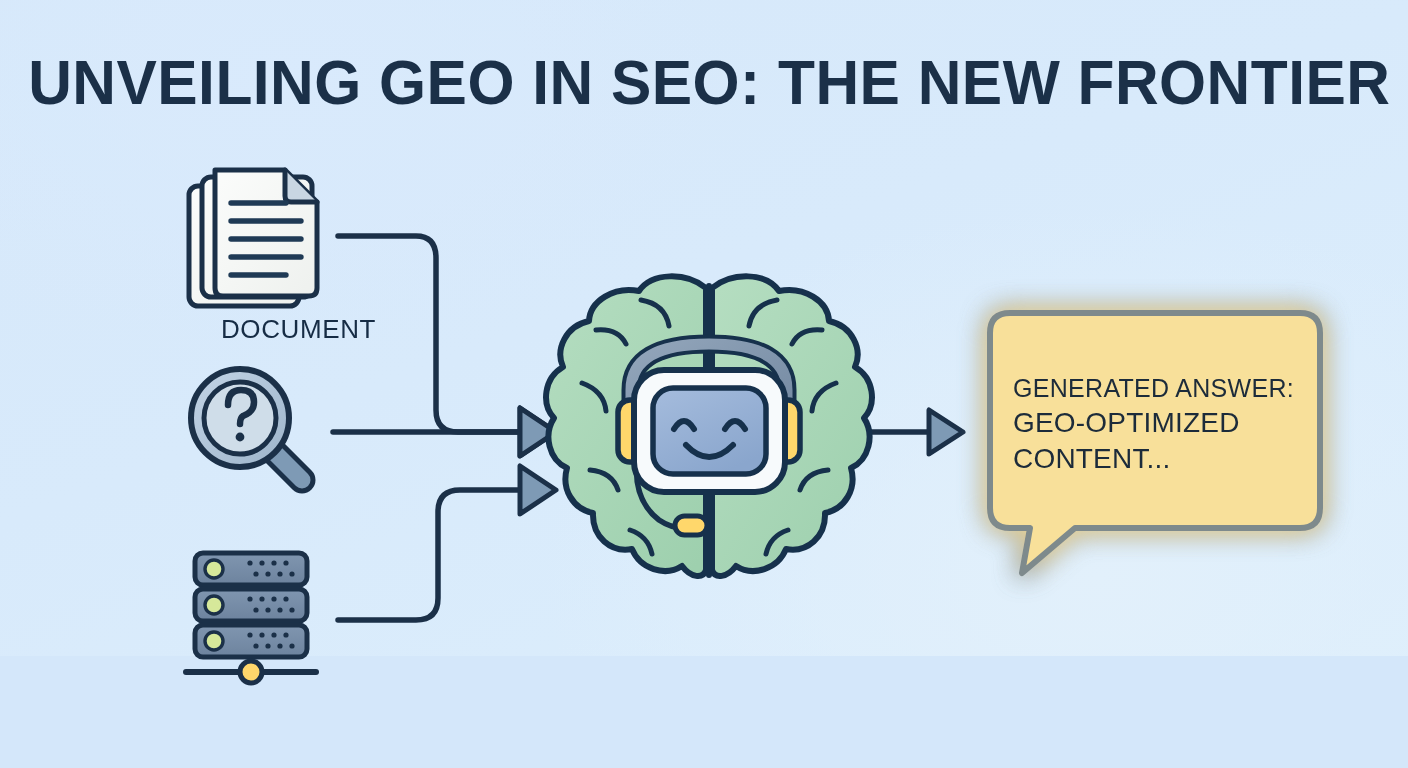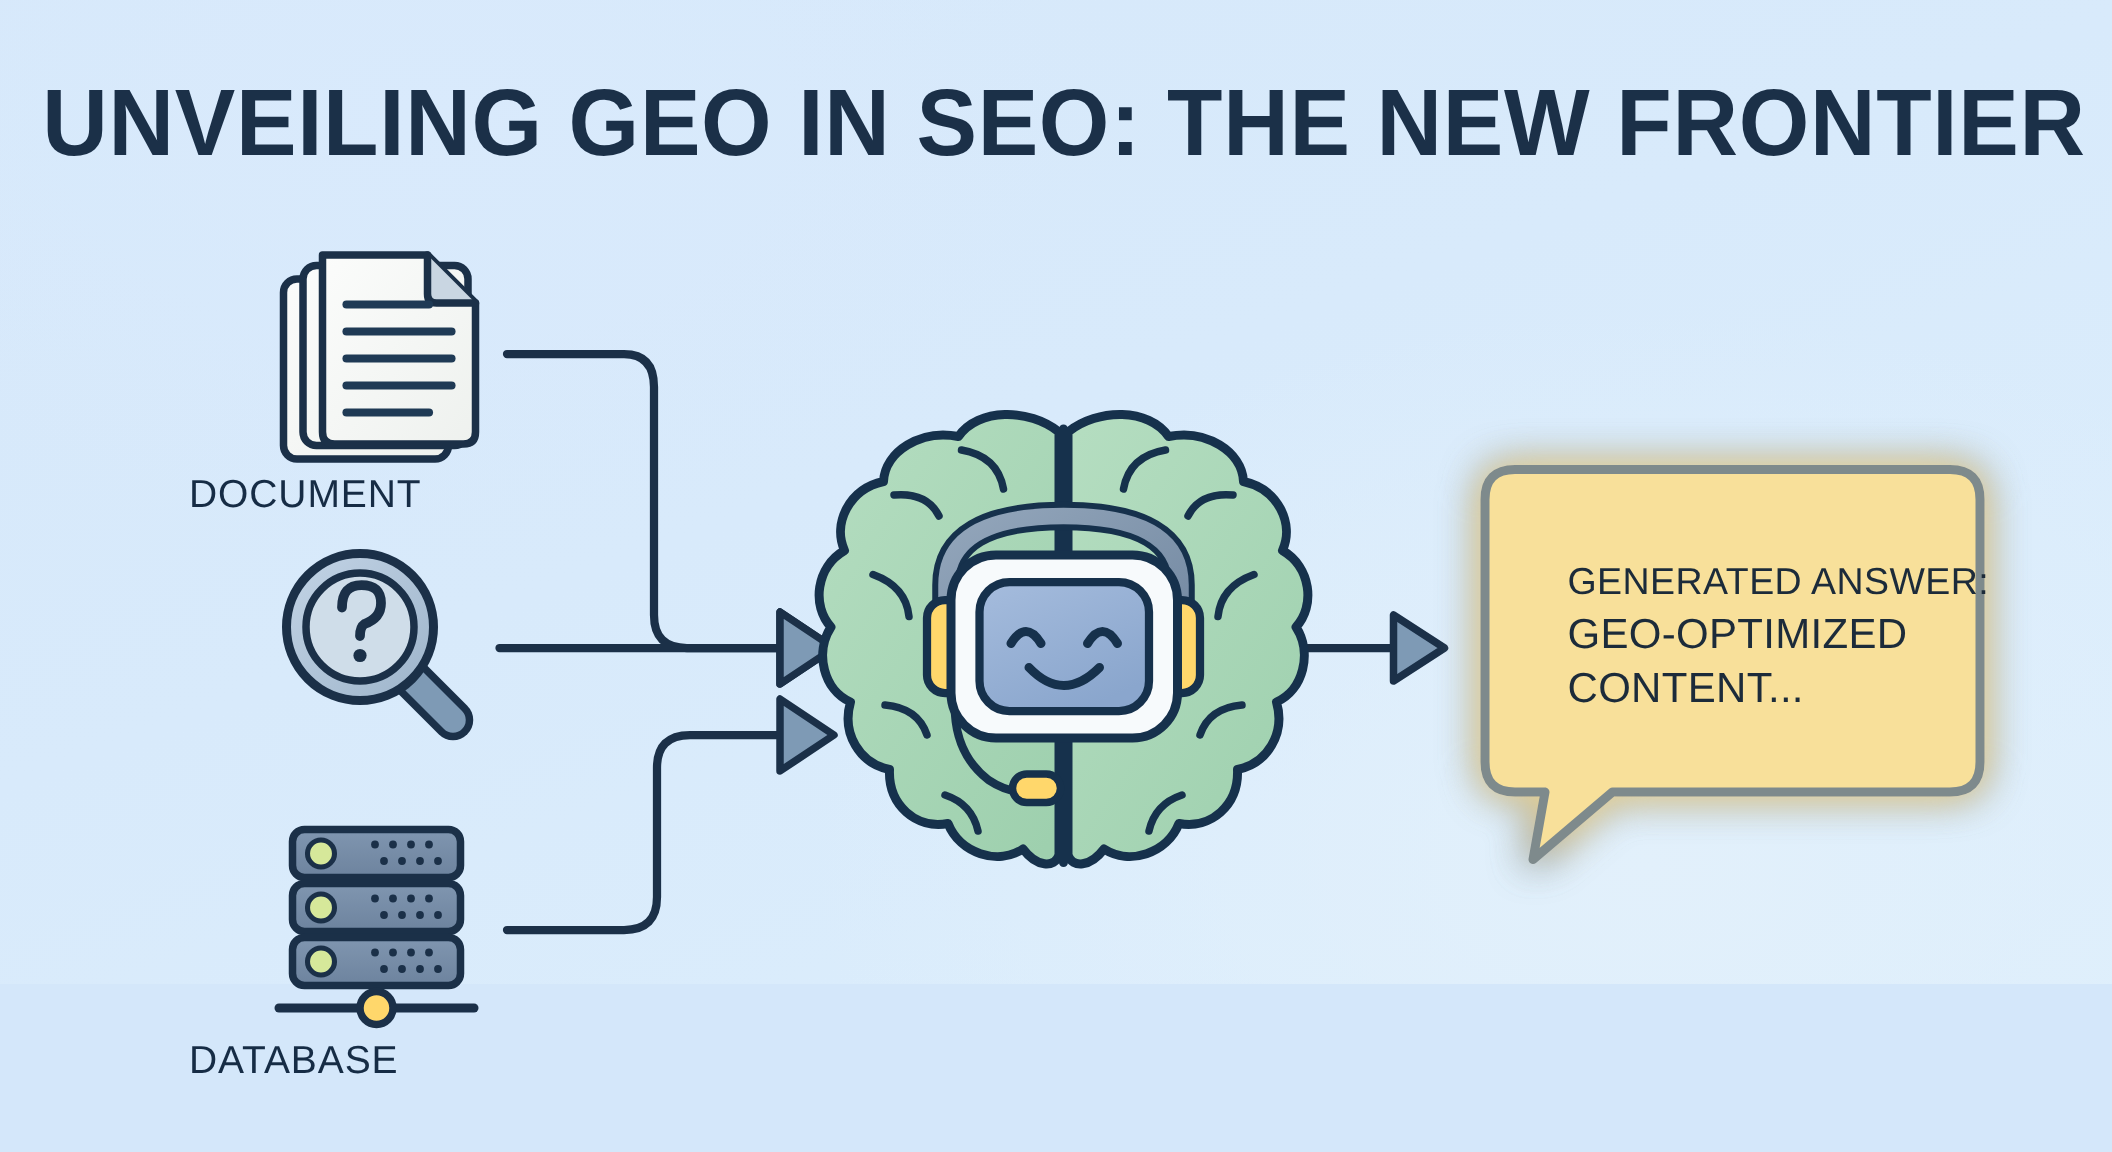--- a/index.html
+++ b/index.html
@@ -17,28 +17,28 @@
   }
   .title{
     position:absolute;left:0;top:46px;width:1408px;text-align:center;
     font-family:"Liberation Sans Narrow","Liberation Sans",sans-serif;
     font-weight:bold;font-size:63px;letter-spacing:.5px;
     color:#1b3048;
     transform:scaleX(.96);
     white-space:nowrap;
   }
   .node-label{
-    position:absolute;text-align:left;
+    position:absolute;text-align:right;
     font-size:26px;font-weight:500;color:#162c45;
     letter-spacing:.6px;white-space:nowrap;
   }
   .svg-layer{position:absolute;left:0;top:0;width:1408px;height:768px;}
   .bubble-text{
     position:absolute;left:1013px;top:372px;width:300px;
-    color:#1c2b3a;line-height:1.30;margin-left:32px;
+    color:#1c2b3a;line-height:1.30;
   }
   .bt-l1{font-size:25px;font-weight:500;letter-spacing:.3px;}
   .bt-l2{font-size:28px;font-weight:normal;letter-spacing:.2px;}
 </style>
 </head>
 <body>
 
 <div id="stage">
 
   <div class="title">UNVEILING GEO IN SEO: THE NEW FRONTIER</div>
@@ -228,21 +228,20 @@
                L1320,508 Q1320,528 1300,528
                L1075,528 L1022,573 L1030,528
                L1010,528 Q990,528 990,508
                L990,333 Q990,313 1010,313 Z" fill="#f8e09a" stroke="#7e8a8c" stroke-width="6" stroke-linejoin="round"></path>
     </g>
   </svg>
 
   <div class="node-label" style="left:126px;top:314px;width:250px;">DOCUMENT</div>
 
 
-  <div class="node-label" style="left:126px;top:691px;width:250px;">DATABASE</div>
 
 
 
   <div class="bubble-text">
     <div class="bt-l1">GENERATED ANSWER:</div>
     <div class="bt-l2">GEO-OPTIMIZED</div>
     <div class="bt-l2">CONTENT...</div>
   </div>
 
 </div>

